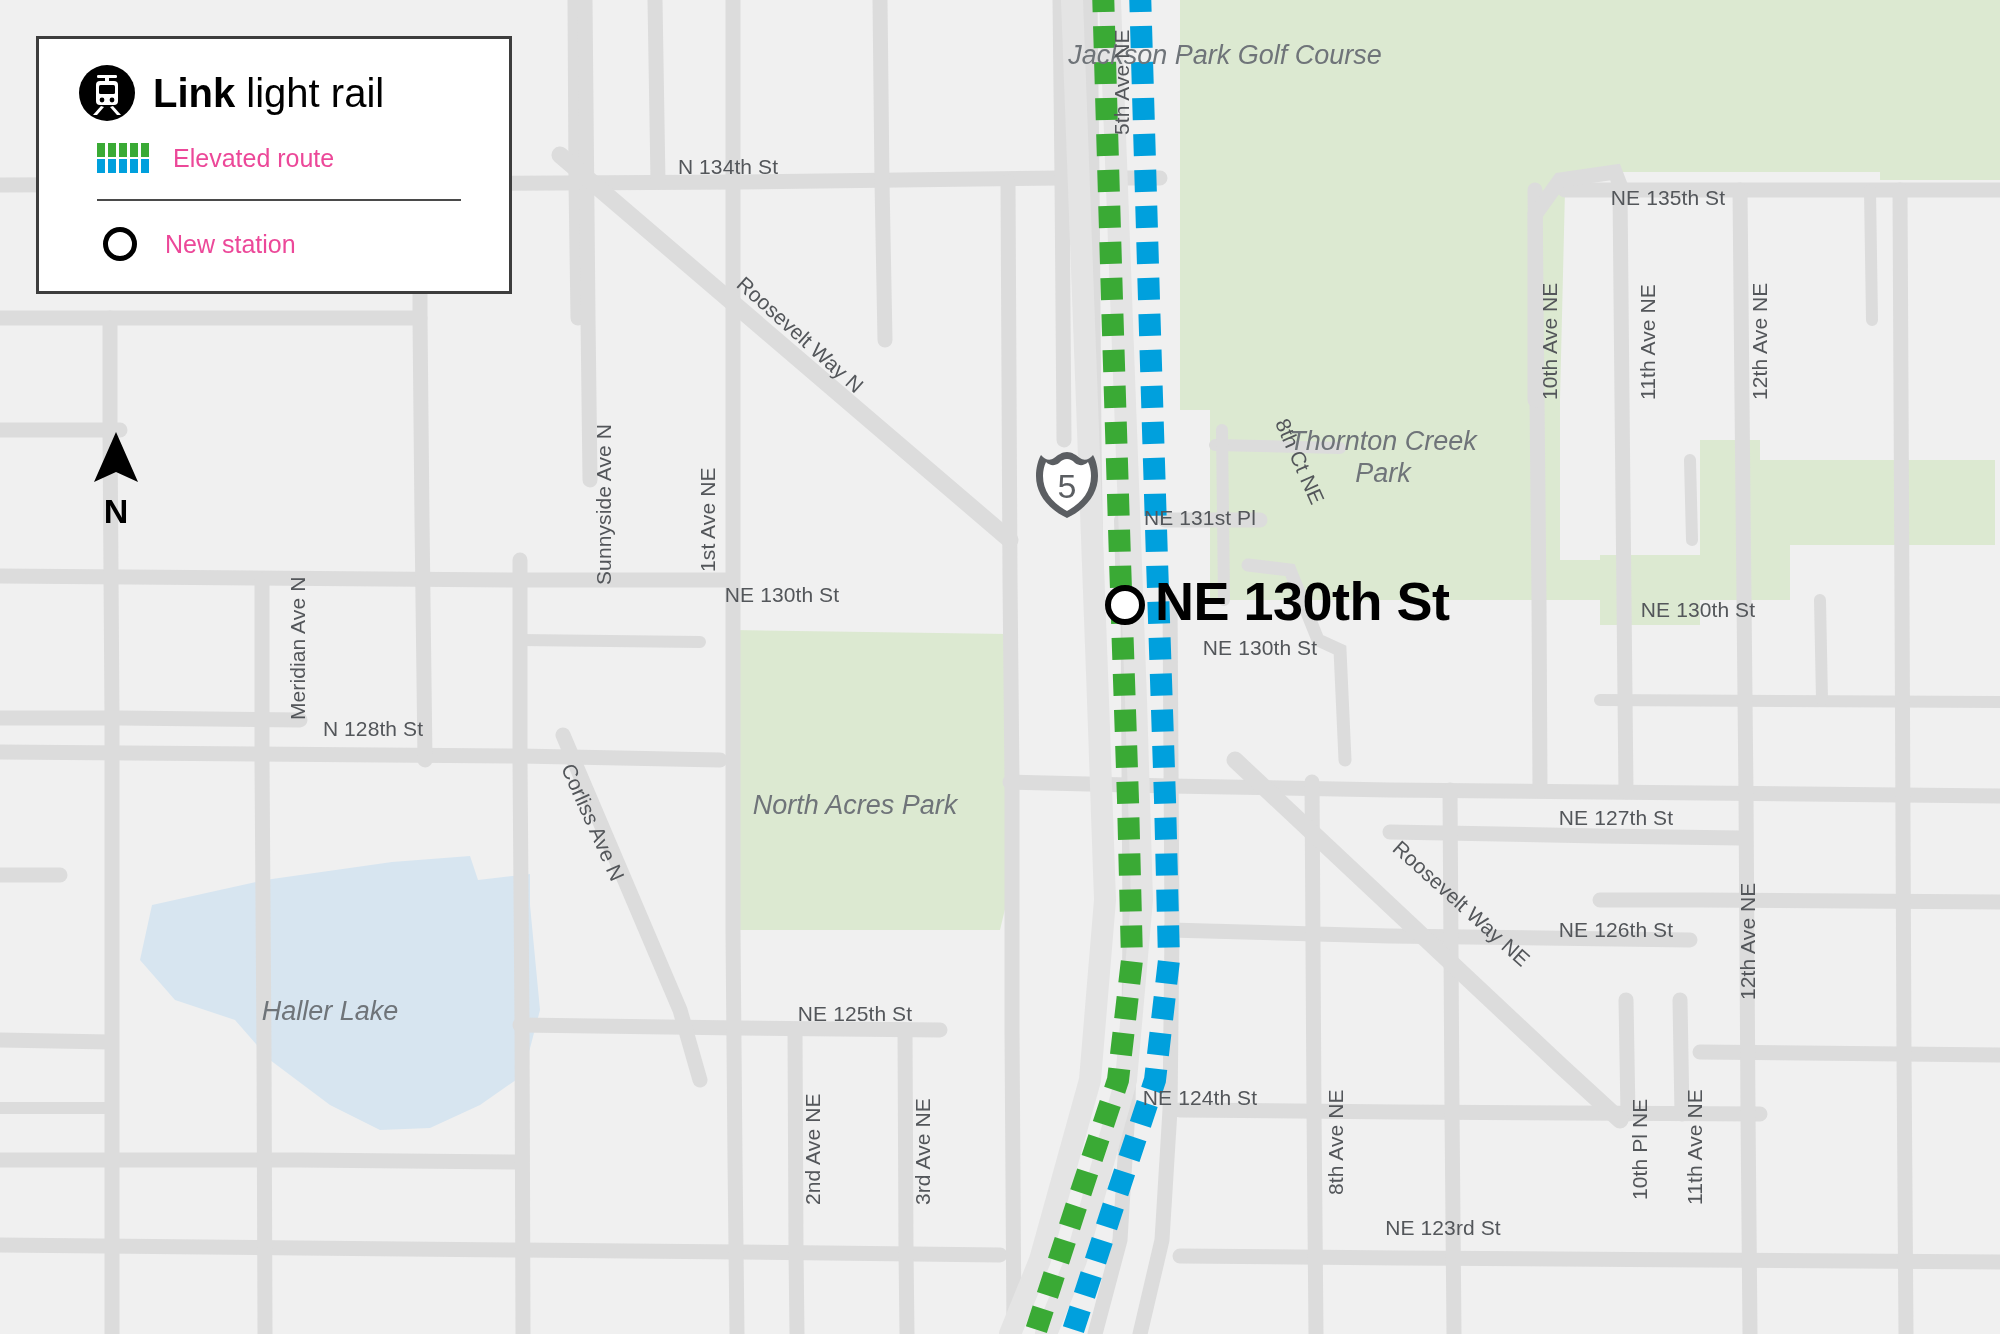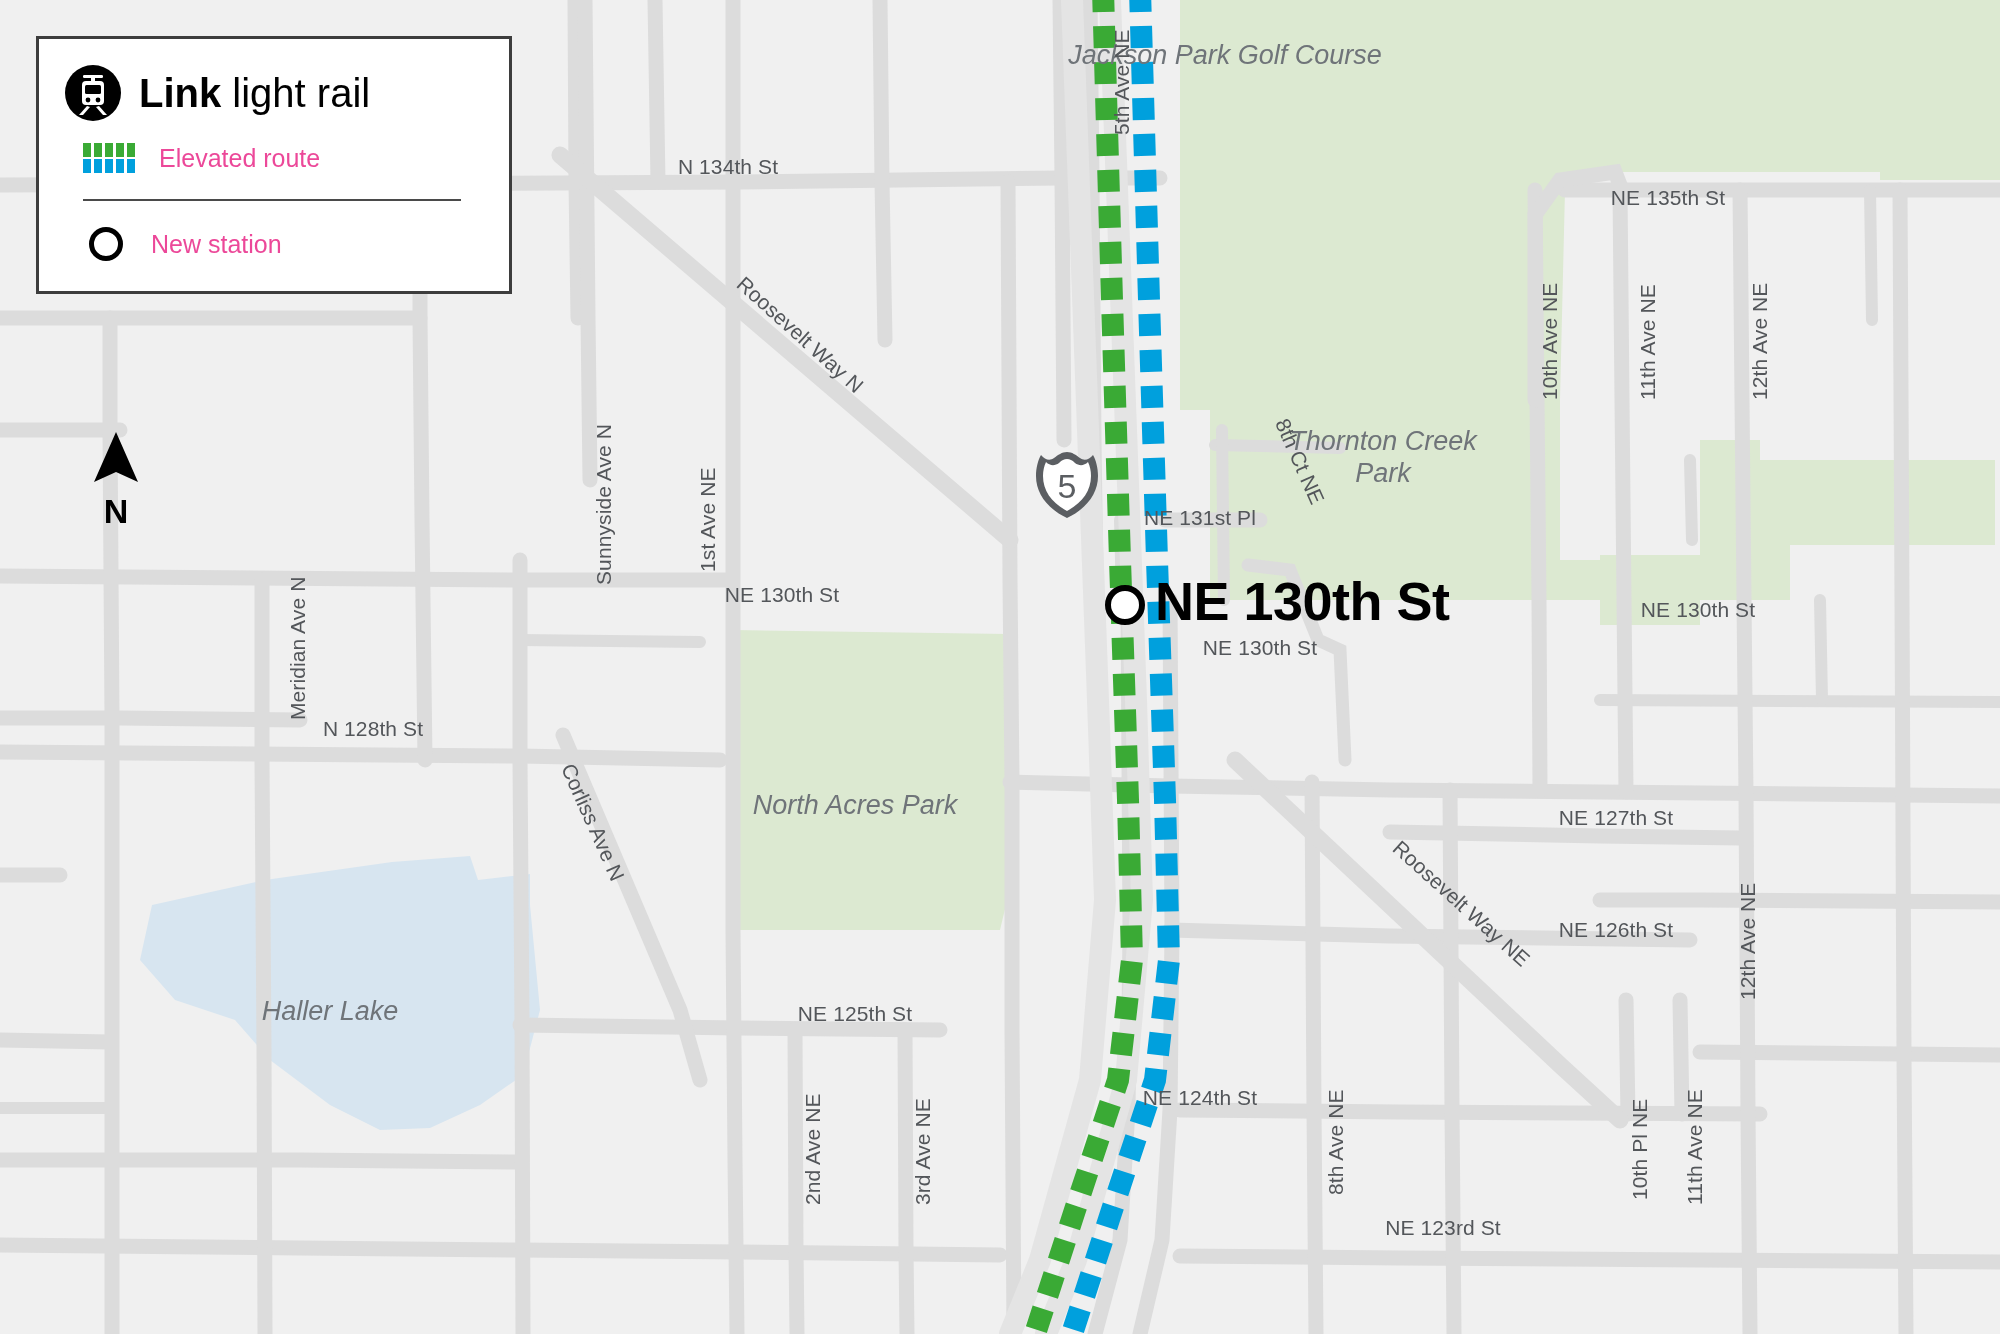--- a/index.html
+++ b/index.html
@@ -97,21 +97,21 @@
 
   
   #legend {
     position: absolute;
     left: 36px;
     top: 36px;
     width: 476px;
     background: #ffffff;
     border: 3px solid #3d3d3d;
     box-sizing: border-box;
-    padding: 26px 30px 30px 26px;
+    padding: 26px 30px 30px 40px;
   }
   #legend-title-row {
     display: flex;
     align-items: center;
     gap: 18px;
     margin-bottom: 22px;
   }
   #link-badge {
     width: 56px;
     height: 56px;

